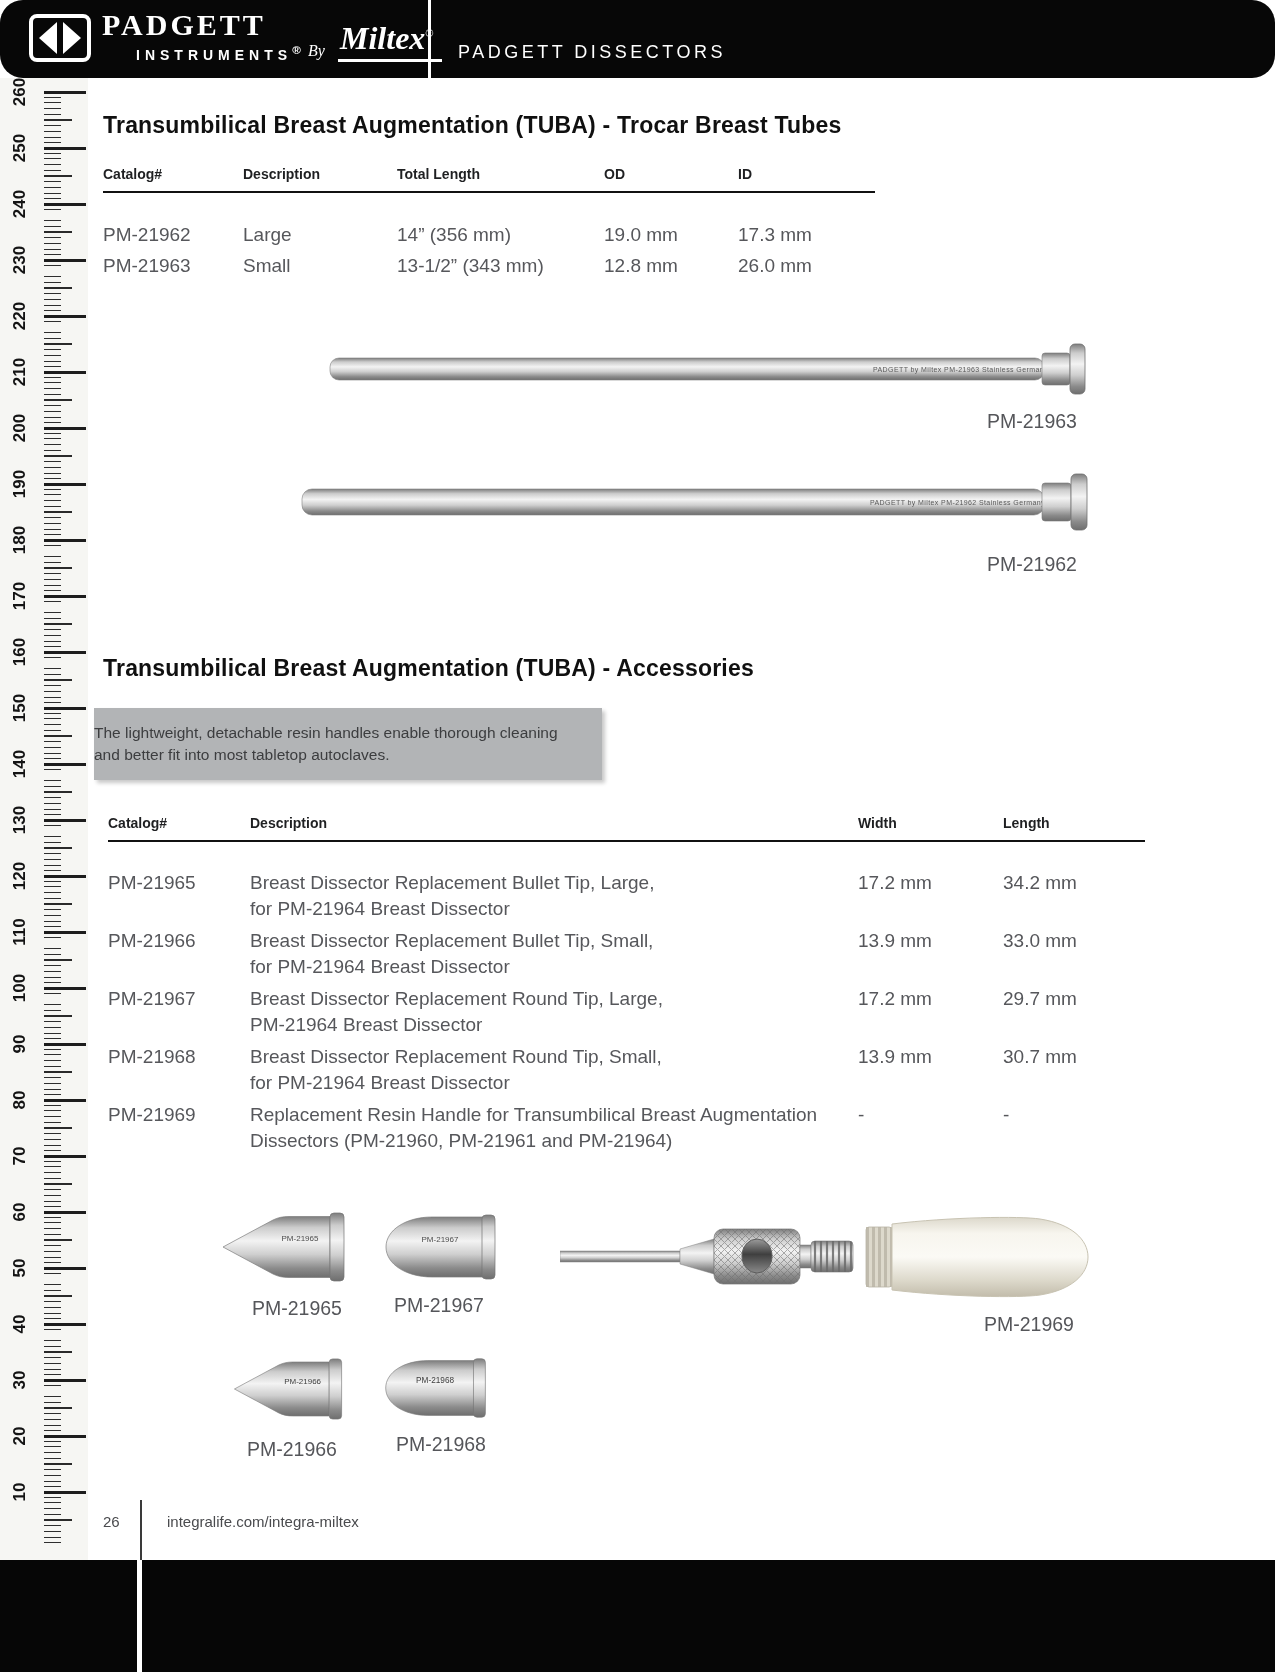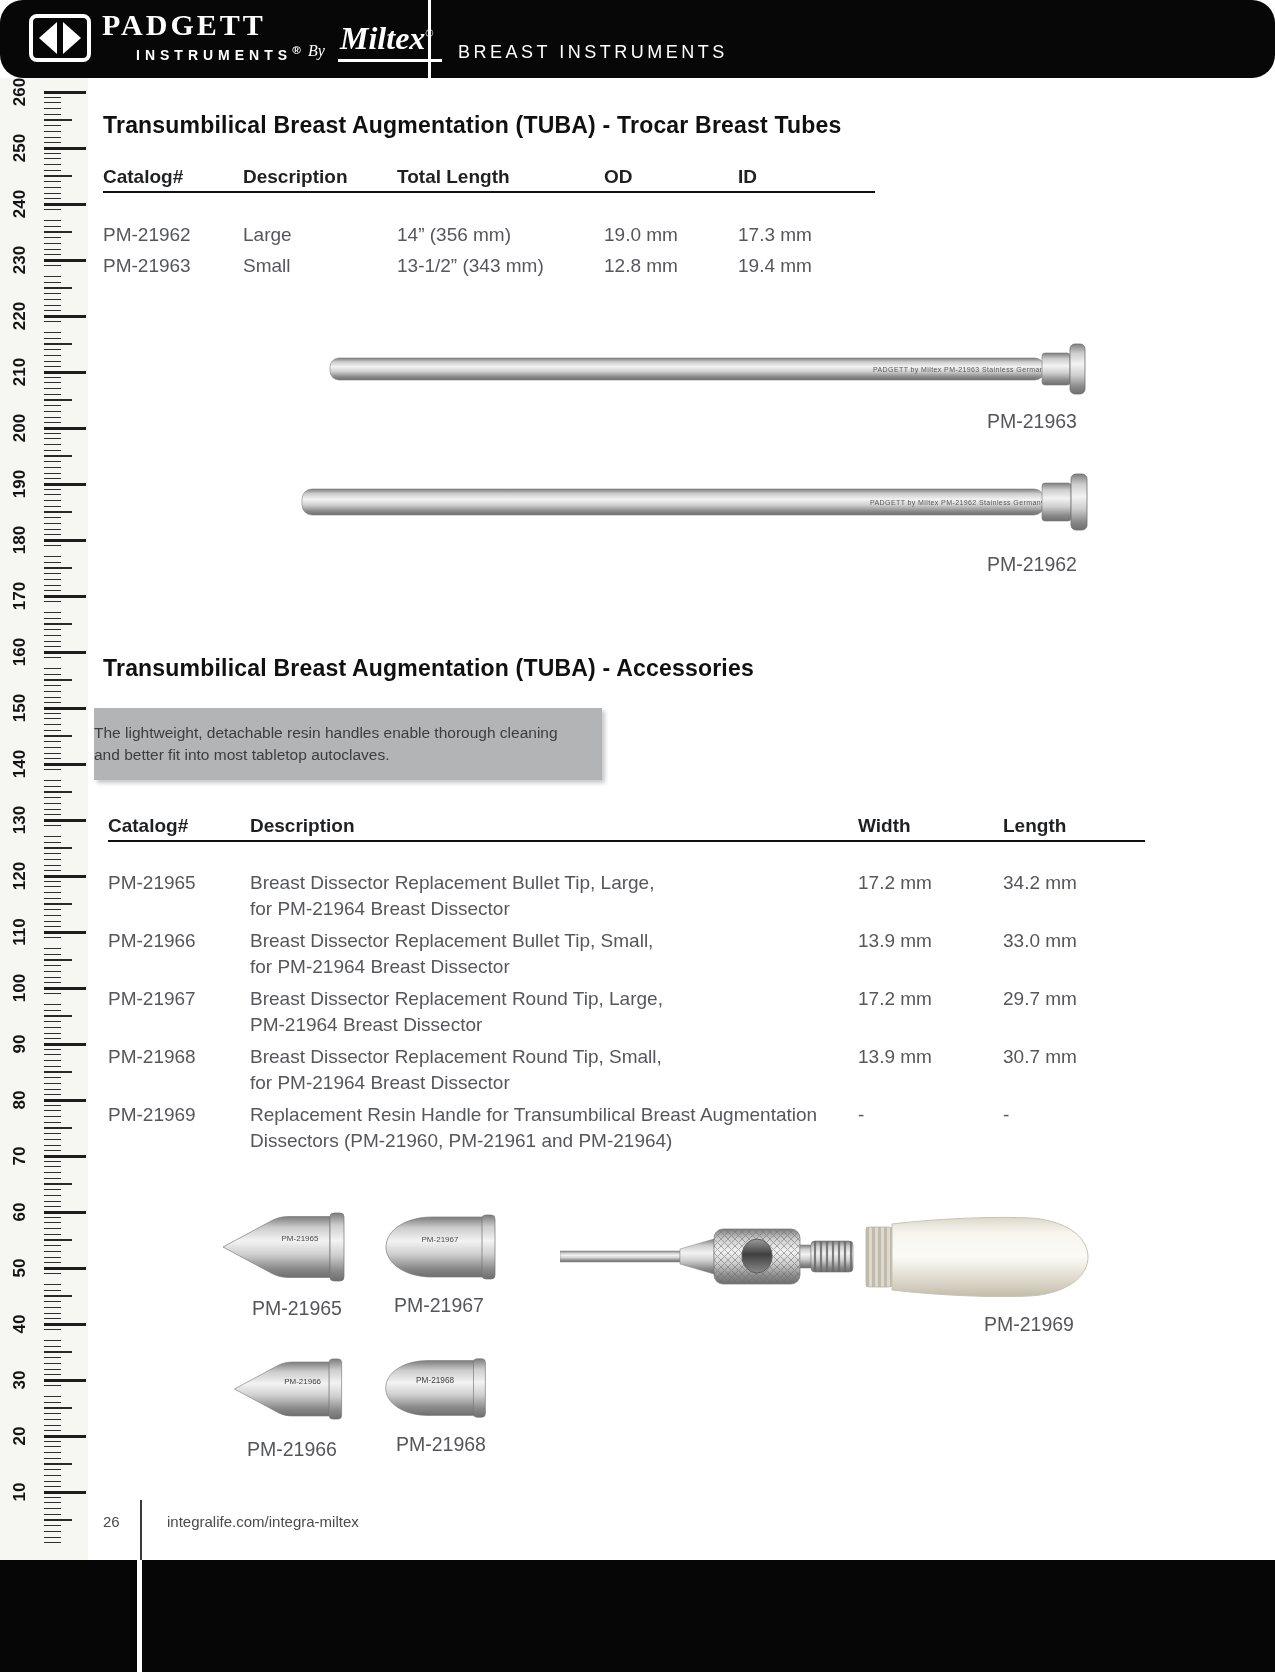--- a/index.html
+++ b/index.html
@@ -23,21 +23,21 @@
     background:repeating-linear-gradient(to bottom,transparent 0 4.8px,#2e2e2e 4.8px 5.7px);
     background-size:17px 100%;background-position:44px 0;background-repeat:no-repeat;}
   .ruler-seg::before{content:'';position:absolute;left:44px;top:-1px;width:42px;height:2.6px;background:#1d1d1d;}
   .ruler-seg::after{content:'';position:absolute;left:44px;top:27px;width:28px;height:2px;background:#2a2a2a;}
   .ruler-num{position:absolute;left:-1px;top:0;width:42px;height:18px;line-height:18px;text-align:center;
     font-size:17px;font-weight:700;color:#141414;transform:translateY(-9px) rotate(-90deg);}
 
   
   .sec-title{position:absolute;font-size:23px;font-weight:700;color:#101010;letter-spacing:0.2px;}
   .table{position:absolute;}
-  .thead{display:grid;font-size:19px;font-weight:700;color:#1f2022;border-bottom:2px solid #111;padding-bottom:3px;}
+  .thead{display:grid;font-size:14px;font-weight:700;color:#1f2022;border-bottom:2px solid #111;padding-bottom:9px;}
   .g1{grid-template-columns:140px 154px 207px 134px auto;}
   .g2{grid-template-columns:142px 608px 145px auto;}
   .tbody1{margin-top:26px;}
   .trow1{display:grid;grid-template-columns:140px 154px 207px 134px auto;height:31px;font-size:19px;color:#56575b;align-items:center;}
   .tbody2{margin-top:28px;}
   .trow2{display:grid;grid-template-columns:142px 608px 145px auto;font-size:19px;color:#56575b;line-height:26px;margin-bottom:6px;}
   .note{position:absolute;left:94px;top:708px;width:508px;background:#b2b4b6;color:#3c3d3f;
     font-size:15.5px;line-height:22px;padding:14px 0;box-shadow:3px 3px 4px rgba(0,0,0,0.22);}
 
   
@@ -95,21 +95,21 @@
       <path d="M11,25 L29,9 L29,41 Z" fill="#ffffff"></path>
       <path d="M53,25 L35,9 L35,41 Z" fill="#ffffff"></path>
     </svg>
     <div class="brand-block">
       <div class="brand-top">PADGETT</div>
       <div class="brand-bottom"><span>INSTRUMENTS</span><sup>®</sup></div>
     </div>
     <div class="by-text">By</div>
     <div class="miltex"><span>Miltex</span><sup>®</sup></div>
     <div class="header-sep"></div>
-    <div class="header-title">BREAST INSTRUMENTS</div>
+    <div class="header-title">PADGETT DISSECTORS</div>
   </header>
 
   <div class="ruler">
       <div class="ruler-seg">
         <span class="ruler-num">260</span>
       </div>
       <div class="ruler-seg">
         <span class="ruler-num">250</span>
       </div>
       <div class="ruler-seg">
@@ -202,21 +202,21 @@
         <div>Large</div>
         <div>14” (356 mm)</div>
         <div>19.0 mm</div>
         <div>17.3 mm</div>
       </div>
       <div class="trow1">
         <div>PM-21963</div>
         <div>Small</div>
         <div>13-1/2” (343 mm)</div>
         <div>12.8 mm</div>
-        <div>19.4 mm</div>
+        <div>26.0 mm</div>
       </div>
     </div>
   </div>
 
   <svg class="fig" style="left:328px;top:341px" width="762" height="56" viewBox="0 0 762 56">
     <rect x="2" y="17" width="714" height="22" rx="9" fill="url(#metal)" stroke="#808080" stroke-width="0.6"></rect>
     <text x="545" y="31" font-size="7" fill="#5a5a5a" letter-spacing="0.4">PADGETT by Miltex   PM-21963   Stainless  Germany</text>
     <rect x="714" y="12" width="28" height="32" rx="3" fill="url(#metal)" stroke="#7a7a7a" stroke-width="0.6"></rect>
     <rect x="742" y="3" width="15" height="50" rx="5" fill="url(#metal)" stroke="#6f6f6f" stroke-width="0.8"></rect>
   </svg>

